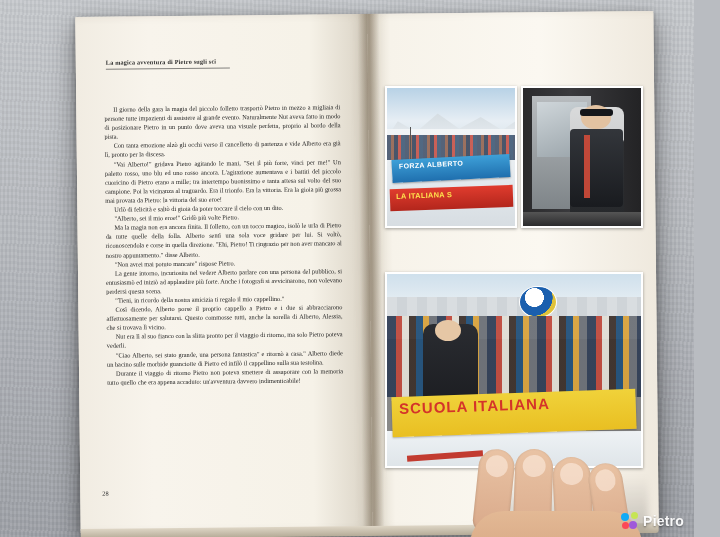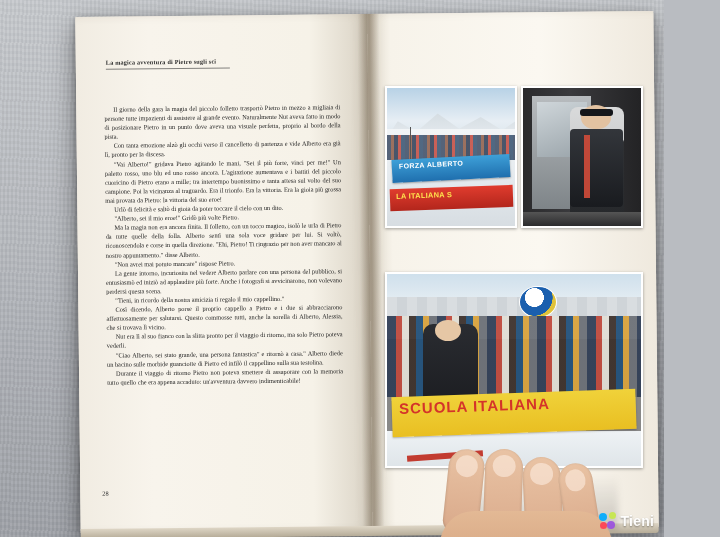--- a/index.html
+++ b/index.html
@@ -1,21 +1,21 @@
 <!DOCTYPE html>
 <html><head>
 <meta charset="utf-8">
 <style>
   html,body{margin:0;padding:0;}
   body{
     width:720px;height:537px;overflow:hidden;
     background:#b9bcc1;
     font-family:"Liberation Serif", serif;
   }
-  #scene{position:relative;width:664px;height:537px;overflow:hidden;}
+  #scene{position:relative;width:664px;height:537px;overflow:hidden;padding-left:30px;}
 
   
   .bg{
     position:absolute;inset:0;
     background:
       linear-gradient(180deg,#c6c9cd 0%,#b6b9be 45%,#a8abb1 75%,#9ea1a7 100%);
   }
   .bg-tex{
     position:absolute;inset:0;
     background-image:
@@ -314,15 +314,15 @@
     <div class="palm"></div>
   </div>
 
   <div class="avito">
     <div class="mark">
       <span class="dot d1"></span>
         <span class="dot d2"></span>
       <span class="dot d3"></span>
         <span class="dot d4"></span>
     </div>
-    <span class="wm">Tieni</span>
+    <span class="wm">Pietro</span>
   </div>
 </div>
 
 </body></html>

